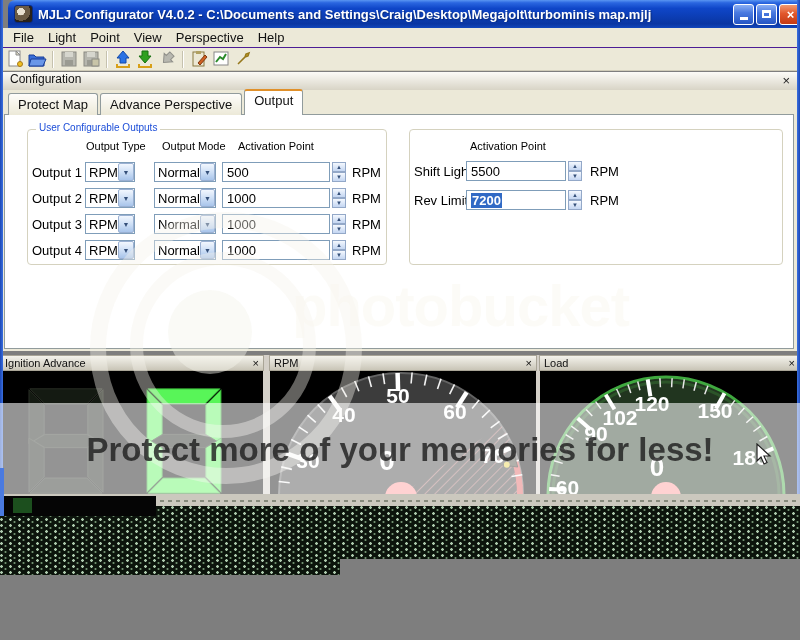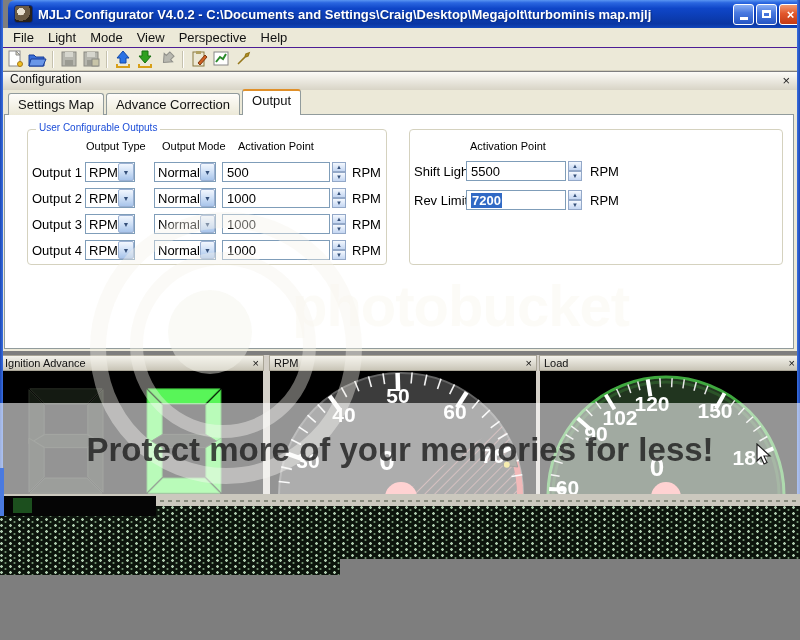--- a/index.html
+++ b/index.html
@@ -113,21 +113,21 @@
       </div>
     <div class="winbtn close">
         <span>×</span>
       </div>
   </div>
 </div>
 
 <div class="abs menubar">
   <span class="menu-item">File</span>
   <span class="menu-item">Light</span>
-  <span class="menu-item">Mode</span>
+  <span class="menu-item">Point</span>
   <span class="menu-item">View</span>
   <span class="menu-item">Perspective</span>
   <span class="menu-item">Help</span>
 </div>
 
 <div class="abs toolbar">
   <div class="tb-btn">
     <svg width="18" height="18">
         <rect x="3" y="1" width="11" height="15" fill="#fff" stroke="#8a8a8a"></rect>
         <path d="M10 1 l4 4 h-4 z" fill="#d8d4c0" stroke="#8a8a8a"></path>
@@ -194,22 +194,22 @@
       </svg>
   </div>
 </div>
 
 <div class="abs config-panel">
   <div class="abs cfg-header">
     <span>Configuration</span>
     <span class="cfg-close">×</span>
   </div>
   <div class="abs tabs">
-    <div class="tab">Settings Map</div>
-    <div class="tab">Advance Correction</div>
+    <div class="tab">Protect Map</div>
+    <div class="tab">Advance Perspective</div>
     <div class="tab active">Output</div>
   </div>
   <div class="abs cfg-content">
 
     <div class="abs groupbox" style="left:22px;top:14px;width:358px;height:134px;">
       <span class="gb-legend">User Configurable Outputs</span>
       <span class="col-hdr" style="left:58px;">Output Type</span>
       <span class="col-hdr" style="left:134px;">Output Mode</span>
       <span class="col-hdr" style="left:210px;">Activation Point</span>
 

